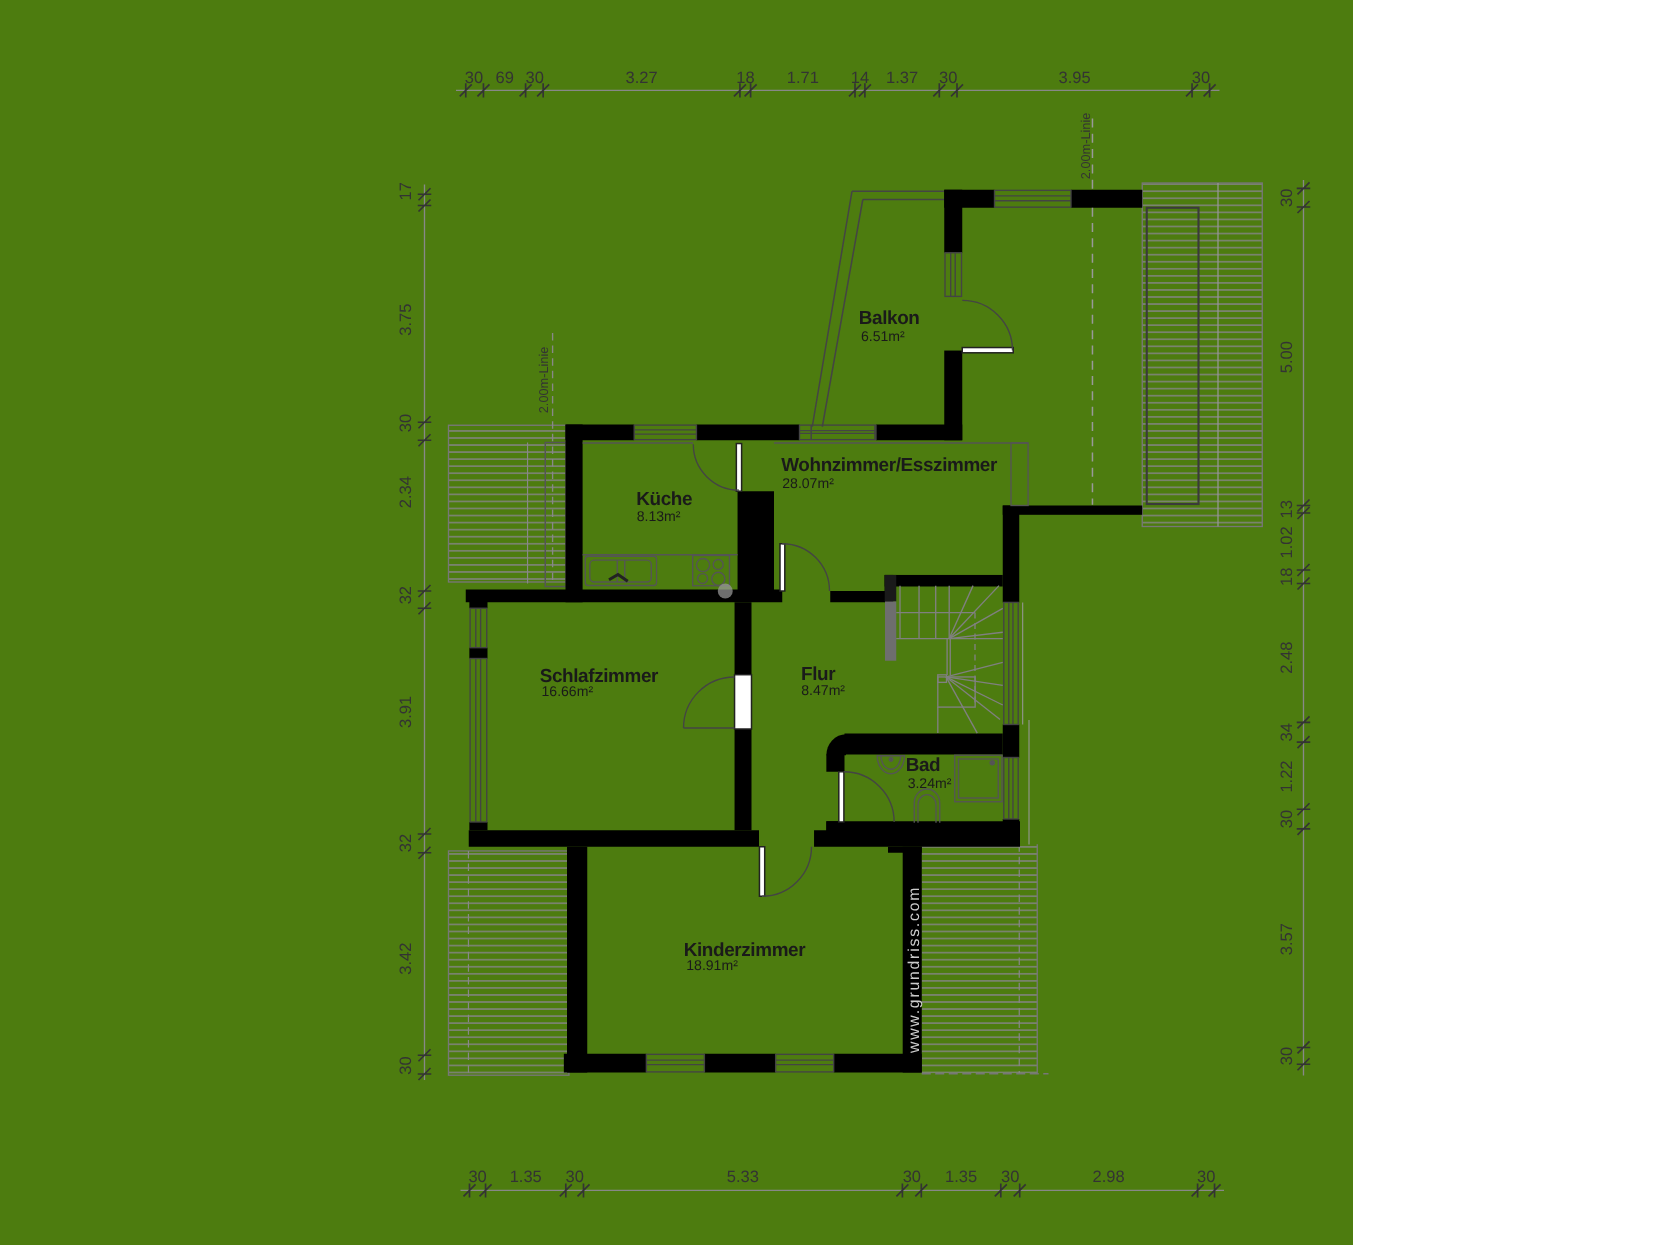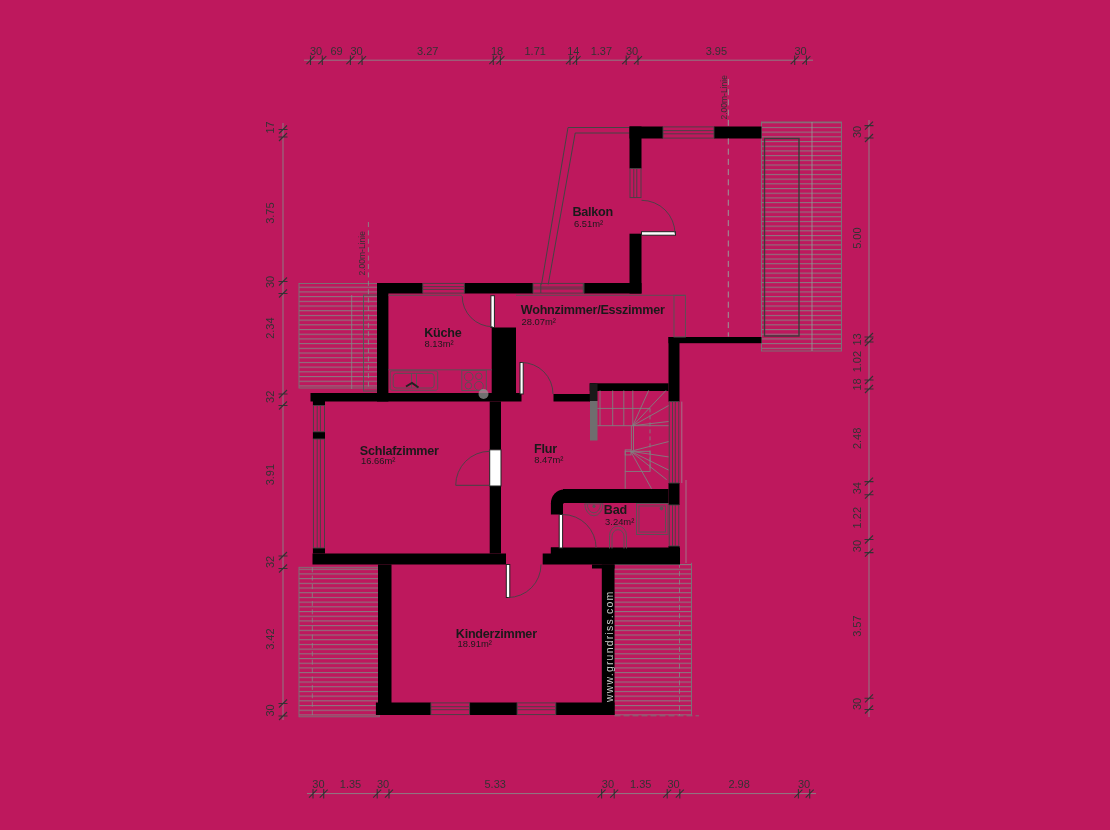--- a/index.html
+++ b/index.html
@@ -1,16 +1,16 @@
 <!DOCTYPE html>
 <html><head>
 <meta charset="utf-8">
 <style>
   html,body{margin:0;padding:0;background:#ffffff;}
-  #page{position:relative;width:1110px;height:830px;background:#be185d;overflow:hidden;}
+  #page{position:relative;width:902px;height:830px;background:#4d7c0f;overflow:hidden;}
   svg{position:absolute;left:0;top:0;}
   text{font-family:"Liberation Sans",sans-serif;}
 </style>
 </head>
 <body>
 <div id="page">
 <svg width="1110" height="830" viewBox="0 0 1110 830">
 <defs>
   <pattern id="deck" patternUnits="userSpaceOnUse" width="12" height="4.7">
     <line x1="0" y1="0.6" x2="12" y2="0.6" stroke="#848484" stroke-width="0.95"></line>

